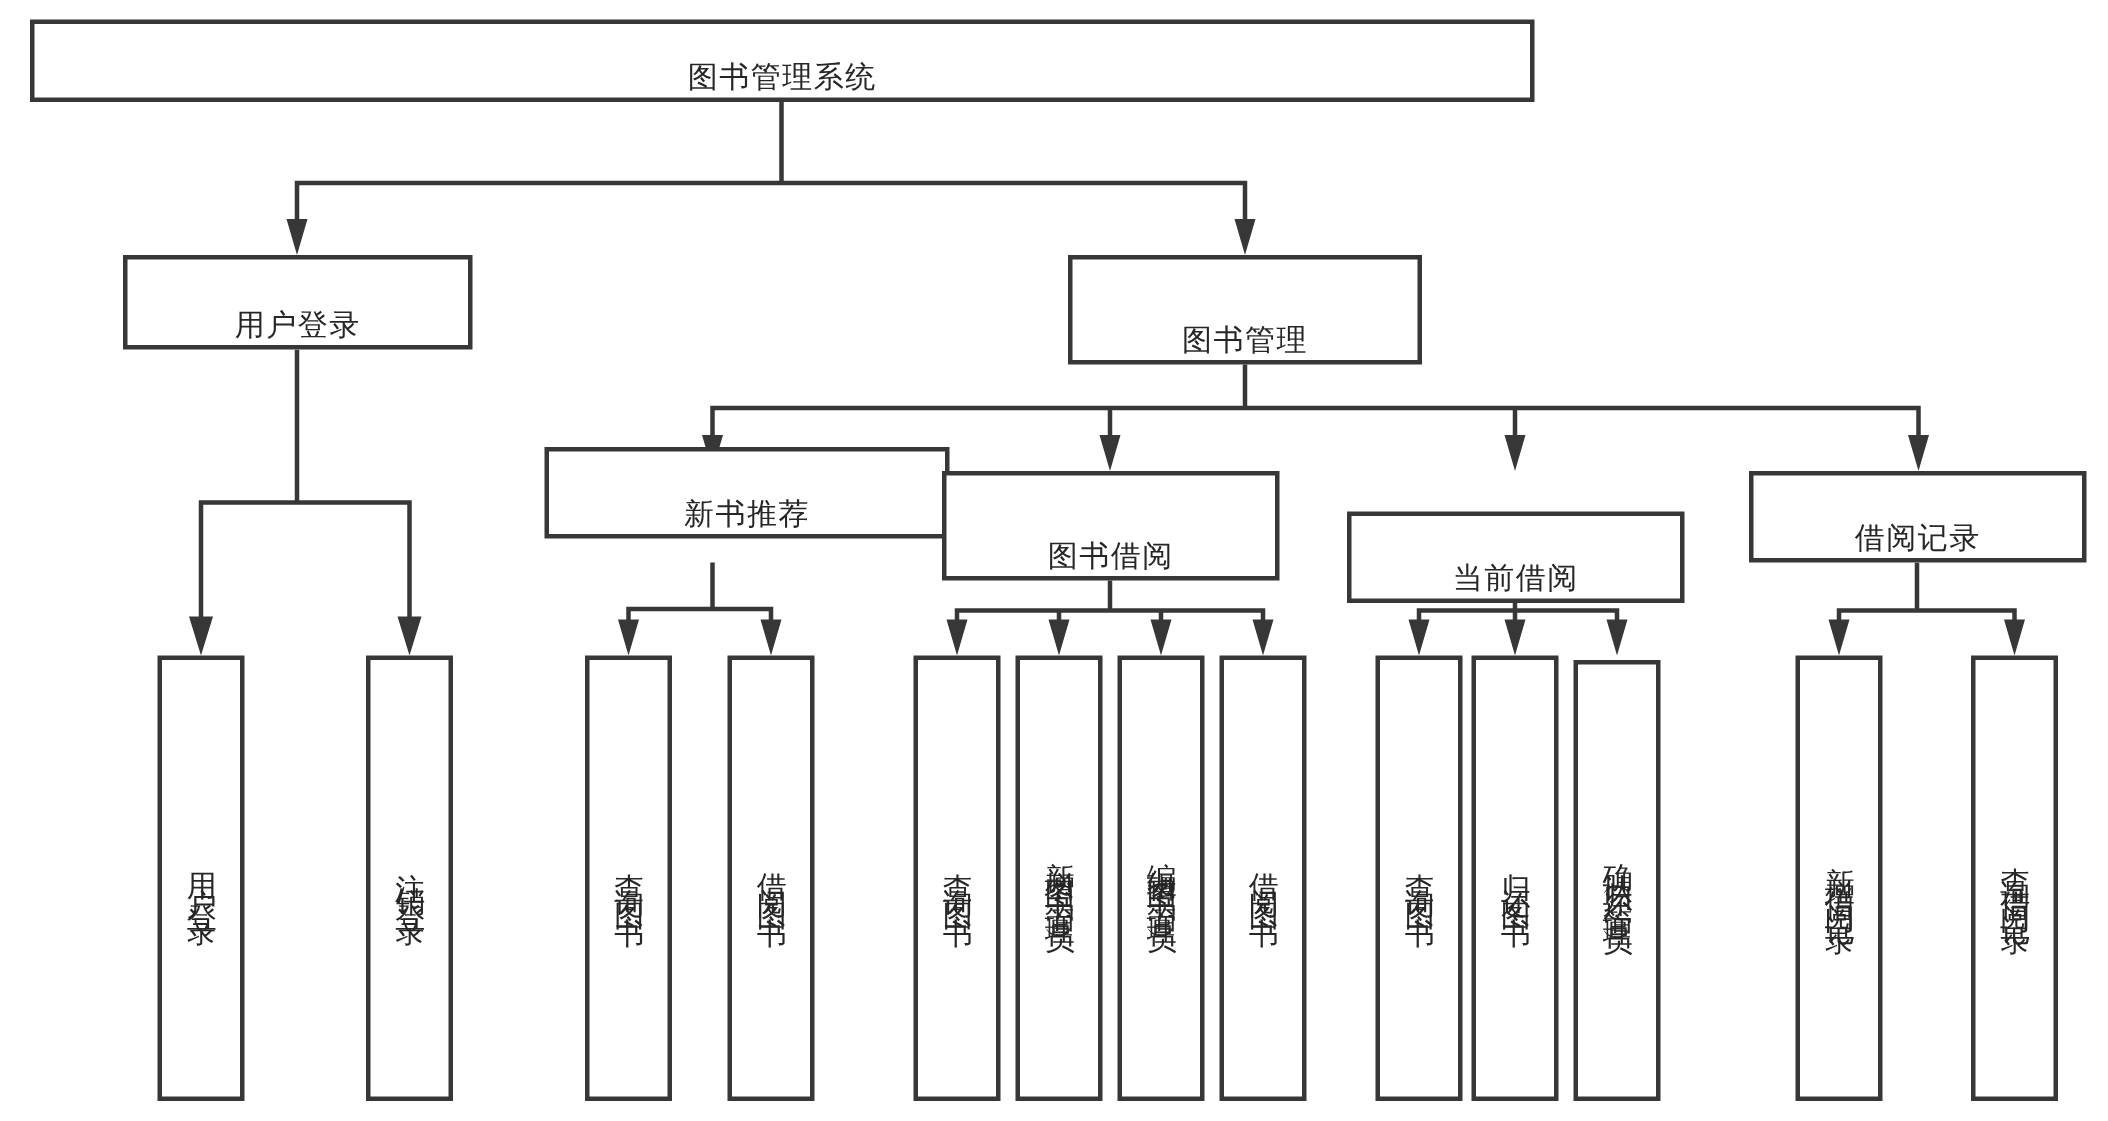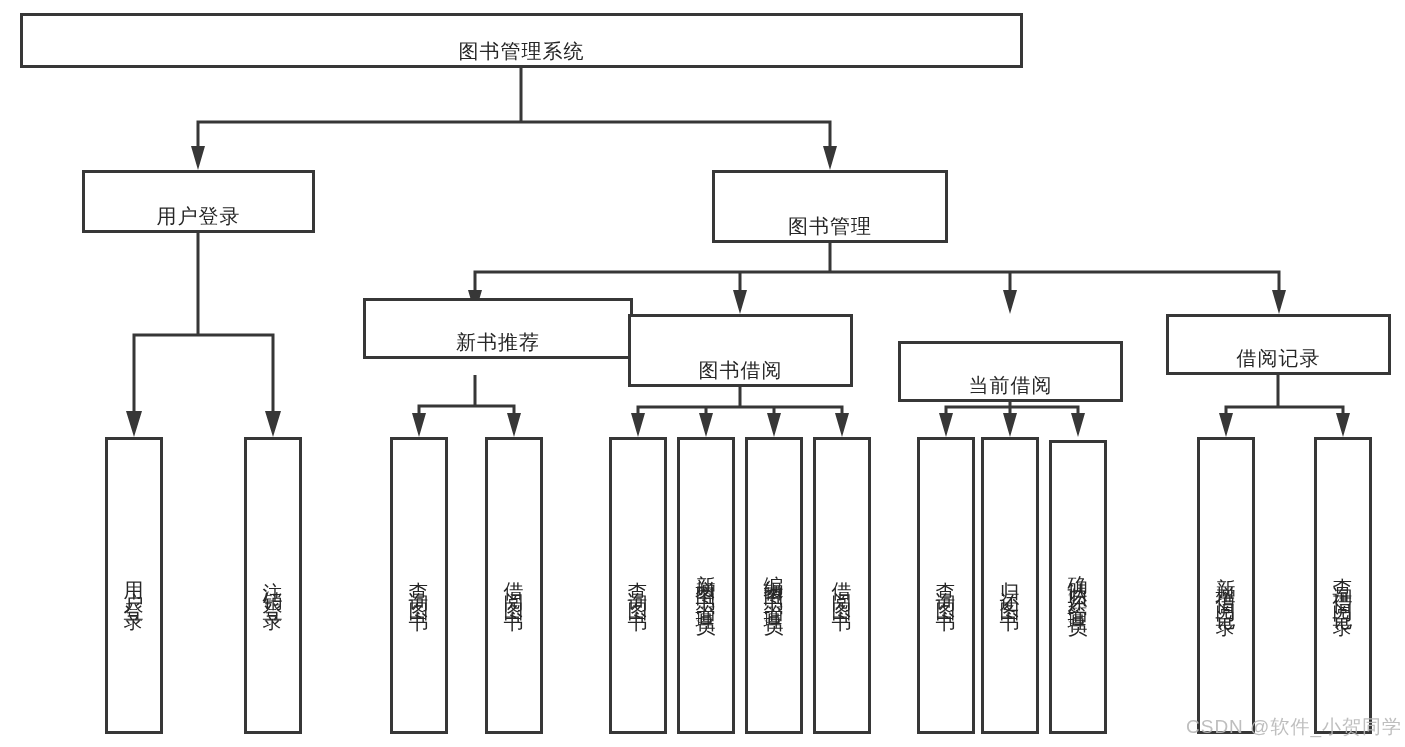--- a/index.html
+++ b/index.html
@@ -146,15 +146,14 @@
     <span style="letter-spacing:6px;">确认归还（管理员）</span>
   </div>
 
   <div class="vnode" style="left:1197px; top:437px; width:58px; height:297px;">
     <span style="letter-spacing:8px;">新增借阅记录</span>
   </div>
   <div class="vnode" style="left:1314px; top:437px; width:58px; height:297px;">
     <span style="letter-spacing:8px;">查询借阅记录</span>
   </div>
 
-  <div id="watermark">CSDN @软件_小贺同学</div>
 
 </div>
 
 </body></html>

